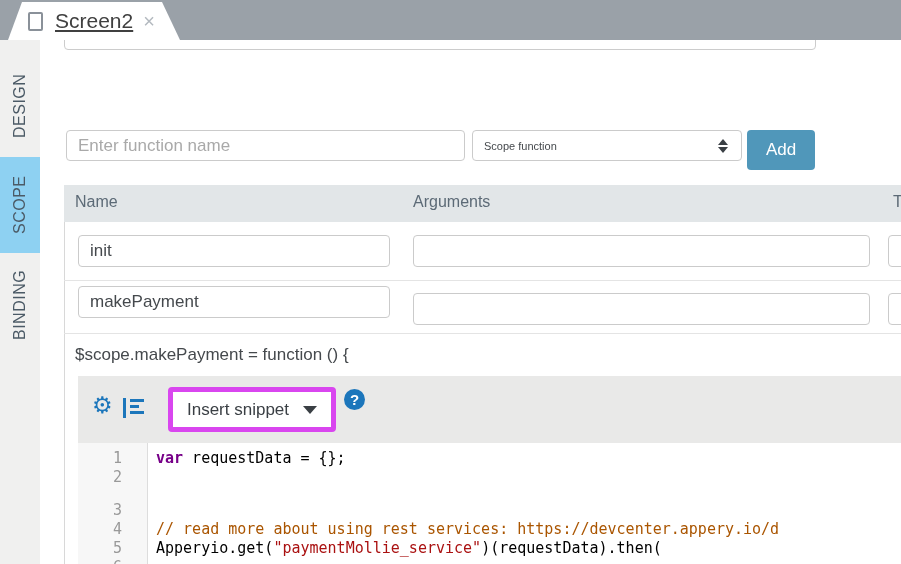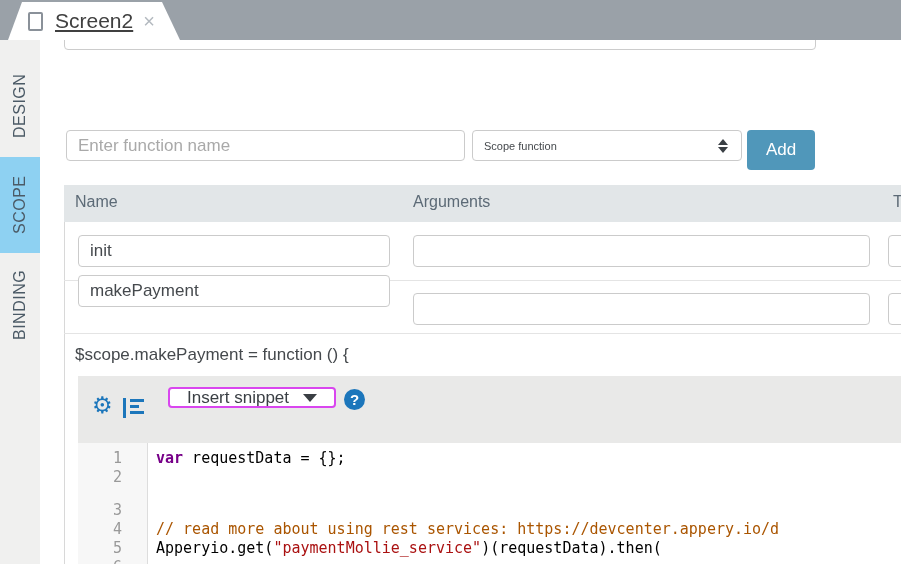--- a/index.html
+++ b/index.html
@@ -46,34 +46,34 @@
 
   
   #section-border { left:64px; top:185px; width:1px; height:379px; background:#d8d8d8; }
   #thead { left:64px; top:185px; width:837px; height:37px; background:#e2e6e8; overflow:hidden; }
   #thead span { position:absolute; top:8px; font-size:16px; color:#5c6a76; white-space:nowrap; }
   #th-name { left:11px; } #th-args { left:349px; } #th-type { left:829px; }
   .row-input { position:absolute; height:32px; }
   #r0-name { left:78px; top:235px; width:312px; }
   #r0-args { left:413px; top:235px; width:457px; }
   #r0-type { left:888px; top:235px; width:120px; }
-  #r1-name { left:78px; top:275px; width:312px; }
+  #r1-name { left:78px; top:286px; width:312px; }
   #r1-args { left:413px; top:293px; width:457px; }
   #r1-type { left:888px; top:293px; width:120px; }
   .hsep { left:64px; height:1px; width:837px; background:#e4e4e4; }
 
   
   #signature { left:75px; top:345px; font-size:17px; color:#45494d; white-space:nowrap; }
   #editor { left:78px; top:376px; width:823px; height:188px; overflow:hidden; }
   #ed-toolbar { position:absolute; left:0; top:0; width:100%; height:67px; background:#e9e9e8; }
   #gear { position:absolute; left:14px; top:18px; font-family:"DejaVu Sans", sans-serif;
           font-size:23px; color:#1c76bb; cursor:pointer; line-height:1; }
   #fmt-icon { position:absolute; left:44px; top:21px; cursor:pointer; }
-  #snippet-btn { position:absolute; left:90px; top:11px; width:168px; height:21px; background:#fff;
-                 border:2px solid #d946ef; border-radius:4px; display:flex; align-items:center;
+  #snippet-btn { position:absolute; left:90px; top:11px; width:168px; height:45px; background:#fff;
+                 border:5px solid #d946ef; border-radius:4px; display:flex; align-items:center;
                  justify-content:center; gap:14px; cursor:pointer; }
   #snippet-label { font-size:17px; color:#3a3f44; }
   .caret { width:0; height:0; border-left:7px solid transparent; border-right:7px solid transparent;
            border-top:8px solid #3a3f44; }
   #help { position:absolute; left:266px; top:13px; width:21px; height:21px; border-radius:50%;
           background:#1c76bb; color:#fff; font-size:15px; font-weight:bold; text-align:center;
           line-height:21px; cursor:pointer; }
   #code-area { position:absolute; left:0; top:67px; width:100%; height:121px; background:#fff; }
   #gutter-bg { position:absolute; left:0; top:0; bottom:0; width:70px; background:#f7f7f7;
                border-right:1px solid #ddd; }

